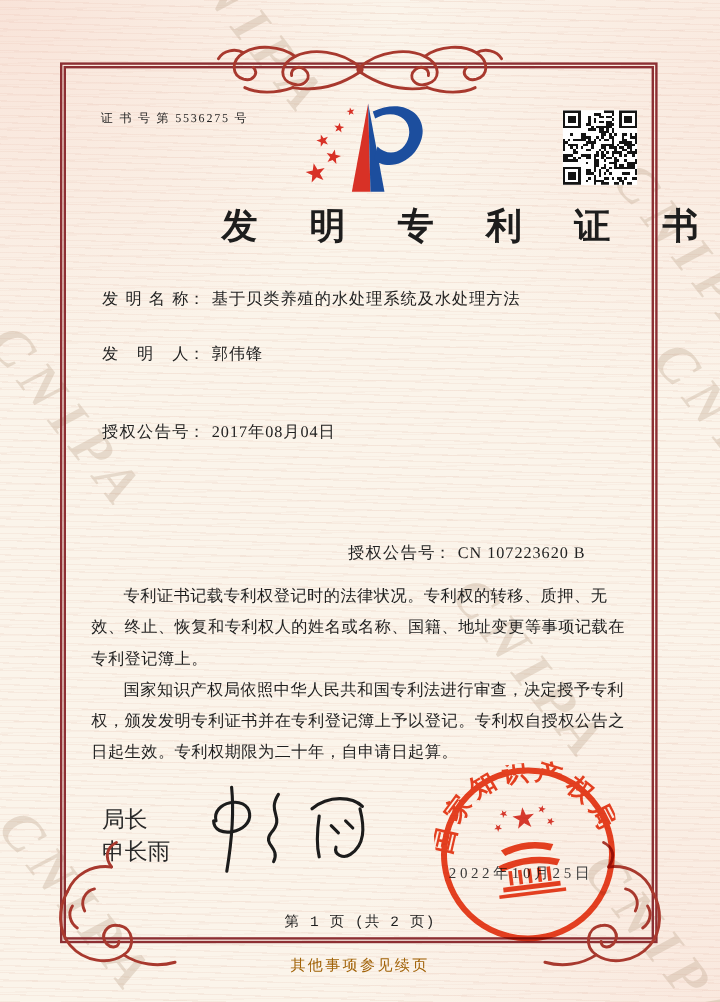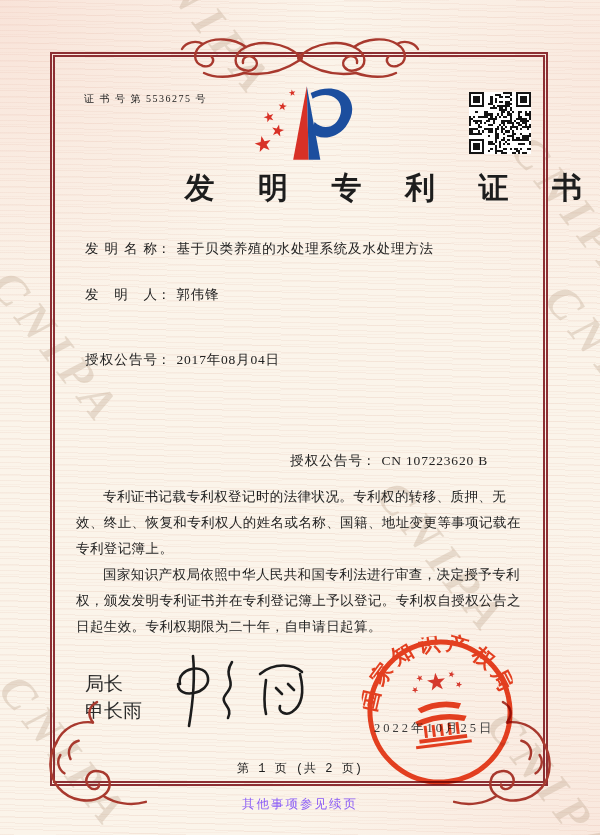--- a/index.html
+++ b/index.html
@@ -56,21 +56,21 @@
 
   .signer{ position:absolute; z-index:3; left:85px; top:670px; font-size:19px; line-height:27px;
            font-family:"Liberation Sans","DejaVu Sans",sans-serif; color:#2a2a2a; }
   .signature{ position:absolute; z-index:4; left:162px; top:650px; width:170px; height:84px; }
 
   .seal-date{ position:absolute; z-index:3; left:374px; top:720px; font-size:12.5px; letter-spacing:3px; color:#3c3c3c; }
   .seal{ position:absolute; z-index:4; left:364px; top:636px; width:152px; height:152px;
          transform:rotate(-7deg); mix-blend-mode:multiply; opacity:0.95; }
 
   .page-num{ position:absolute; z-index:3; left:0; right:0; top:760px; text-align:center; font-size:12px; letter-spacing:1px;font-family:Liberation Mono, monospace; }
-  .cont-note{ position:absolute; z-index:3; left:0; right:0; top:796px; text-align:center; font-size:12.5px; letter-spacing:2px; color:#8b5cf6; }
+  .cont-note{ position:absolute; z-index:3; left:0; right:0; top:796px; text-align:center; font-size:12.5px; letter-spacing:2px; color:#a16207; }
 </style>
 </head>
 <body>
 
 <div class="page">
 
   <span class="wm" style="left:118px; top:-6px;">CNIPA</span>
   <span class="wm" style="left:486px; top:186px;">CNIPA</span>
   <span class="wm" style="left:-34px; top:322px;">CNIPA</span>
   <span class="wm" style="left:520px; top:336px;">CNIPA</span>

